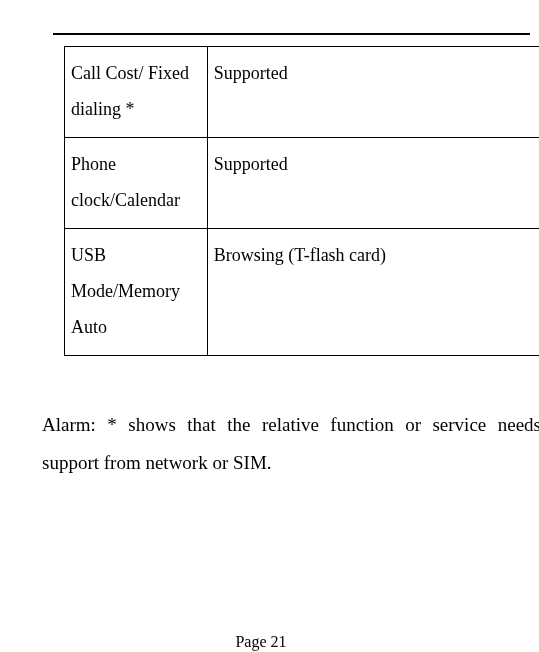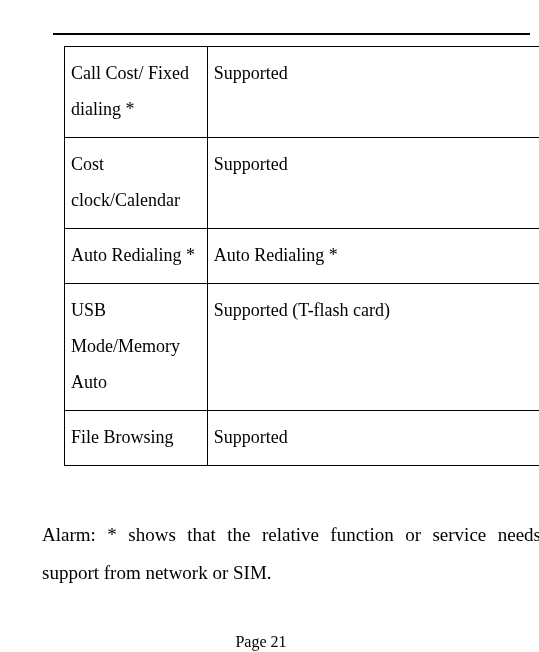--- a/index.html
+++ b/index.html
@@ -60,34 +60,26 @@
 
 <div class="page">
   <div class="topline"></div>
   <table>
     <tbody>
         <tr>
       <td class="left">Call Cost/ Fixed dialing *</td>
       <td class="right">Supported</td>
     </tr>
     <tr>
-      <td class="left">Cost clock/Calendar</td>
+      <td class="left">Phone clock/Calendar</td>
       <td class="right">Supported</td>
     </tr>
     <tr>
-      <td class="left">Auto Redialing *</td>
-      <td class="right">Auto Redialing *</td>
-    </tr>
-    <tr>
       <td class="left">USB Mode/Memory Auto</td>
-      <td class="right">Supported (T-flash card)</td>
-    </tr>
-    <tr class="lastrow">
-      <td class="left">File Browsing</td>
-      <td class="right">Supported</td>
+      <td class="right">Browsing (T-flash card)</td>
     </tr>
   </tbody>
     </table>
 </div>
 
 <p class="note">Alarm: * shows that the relative function or service needs support from network or SIM.</p>
 
 <div class="pagenum">Page 21</div>
 
 </body></html>

